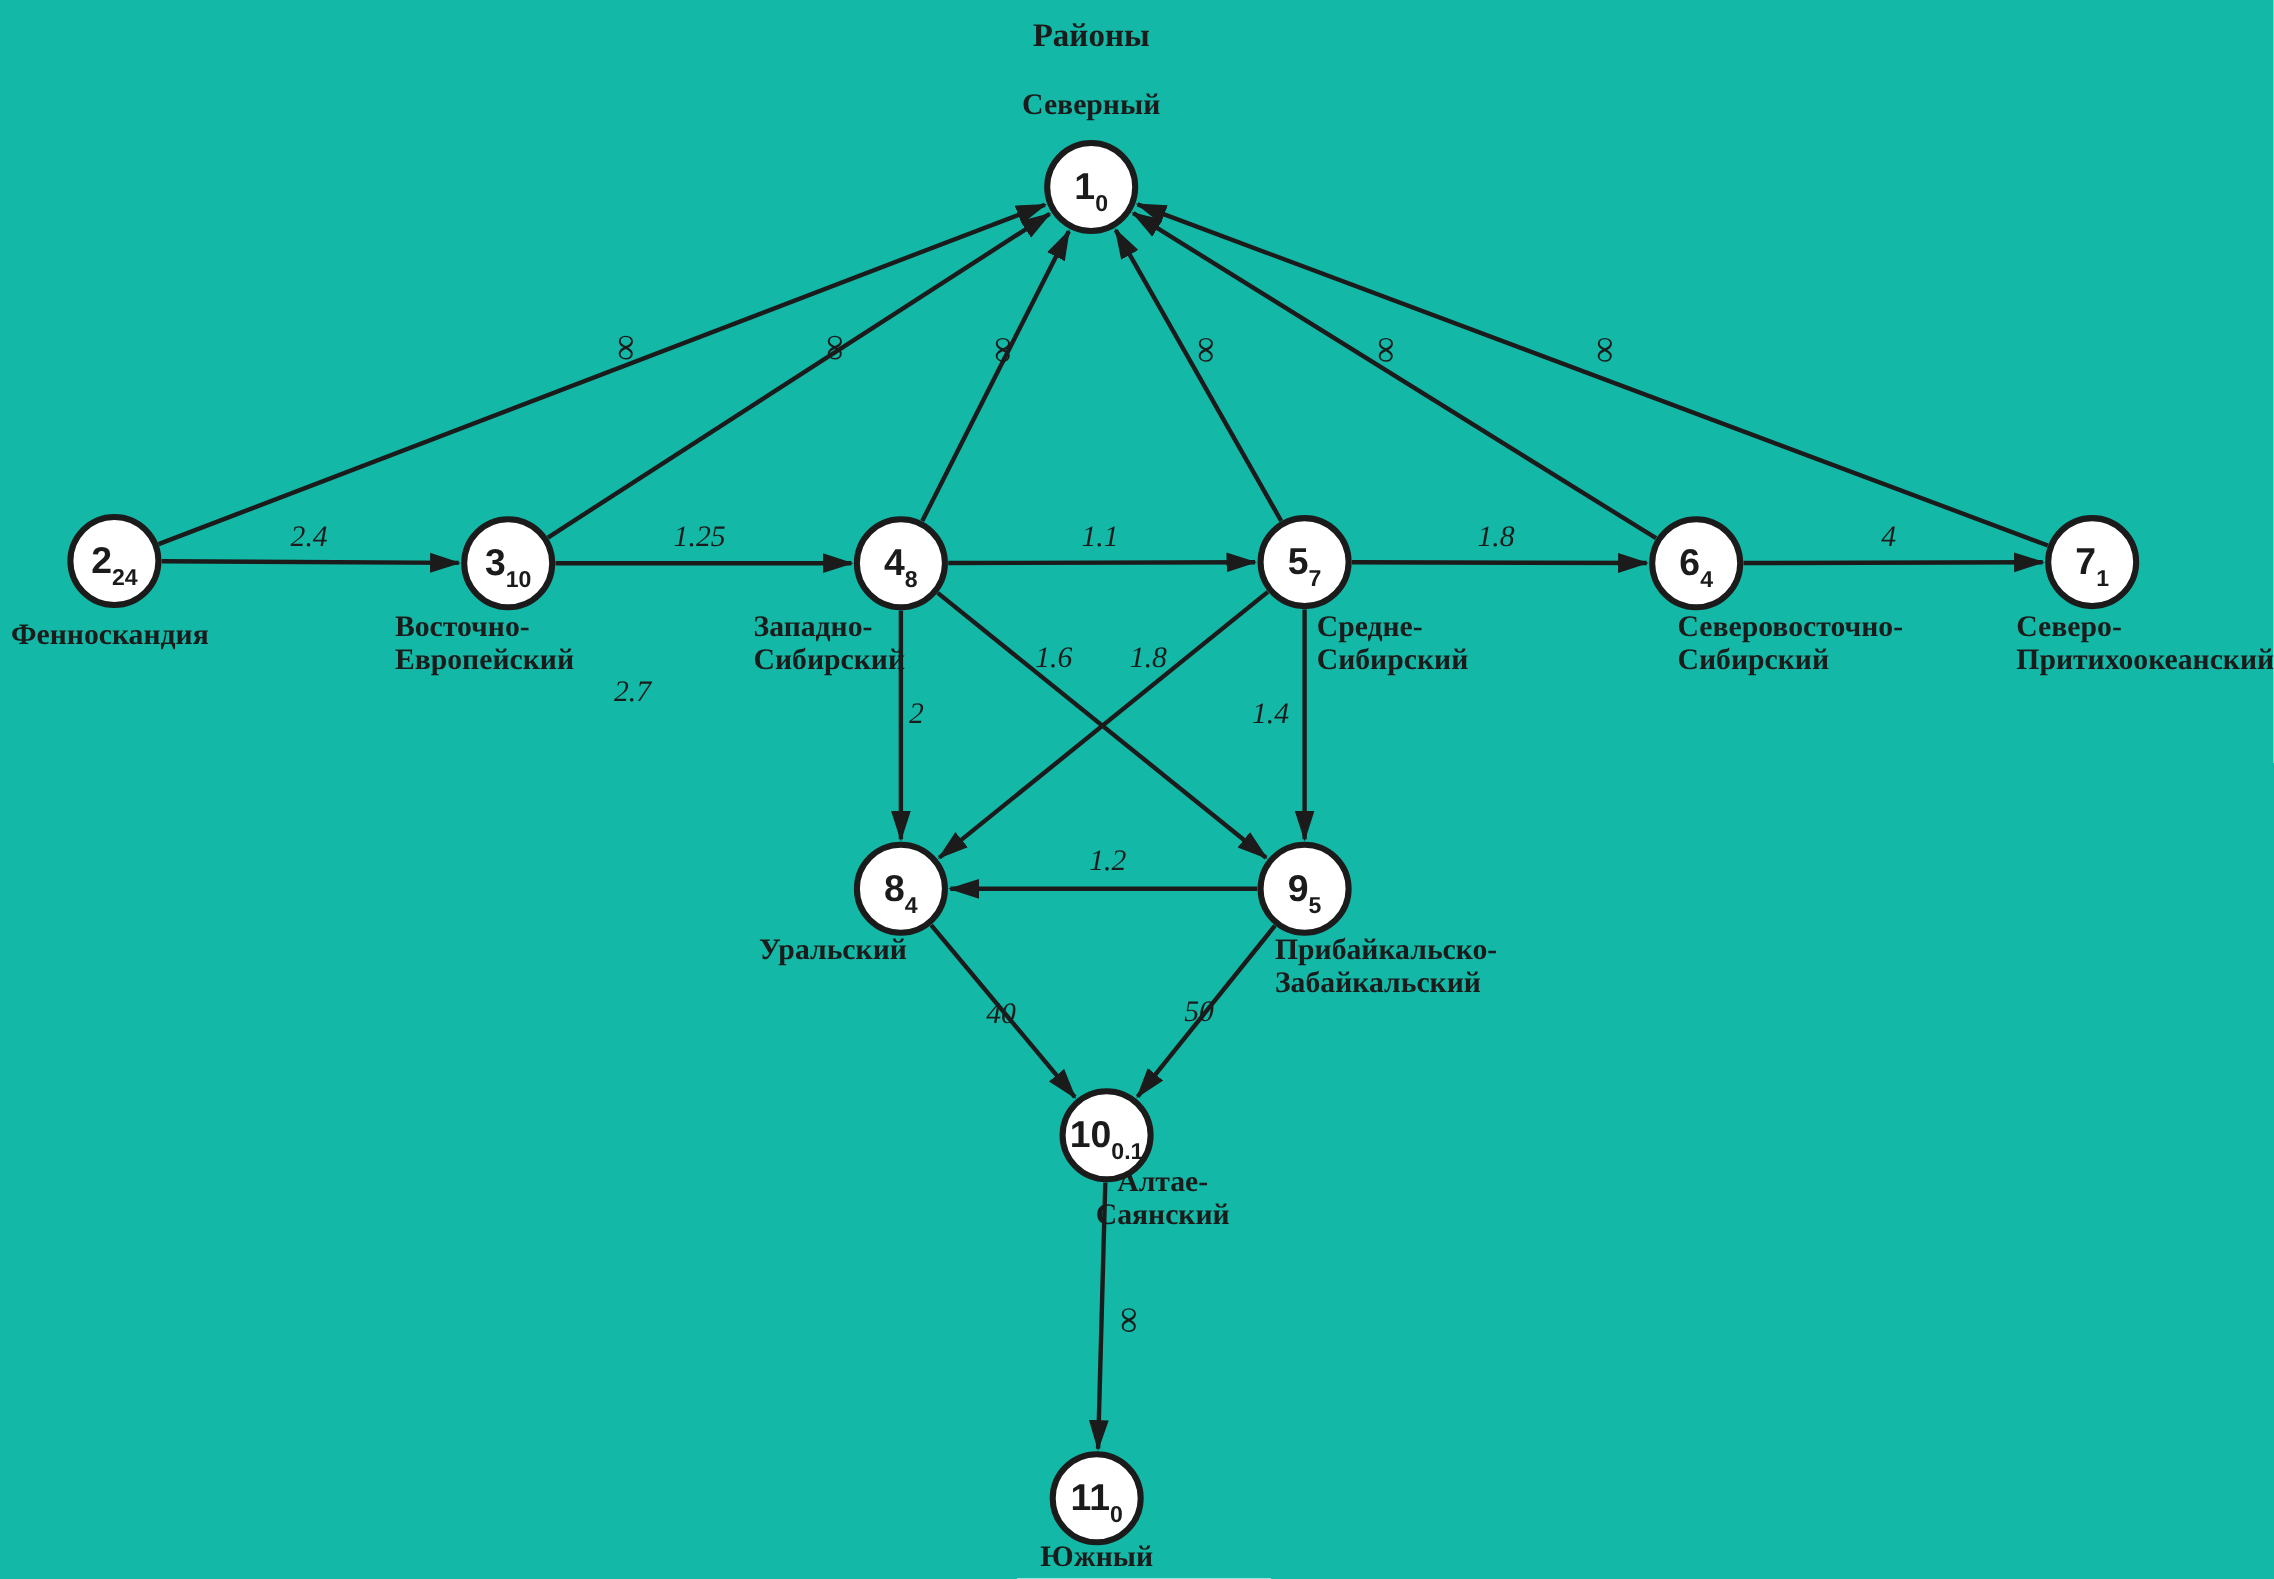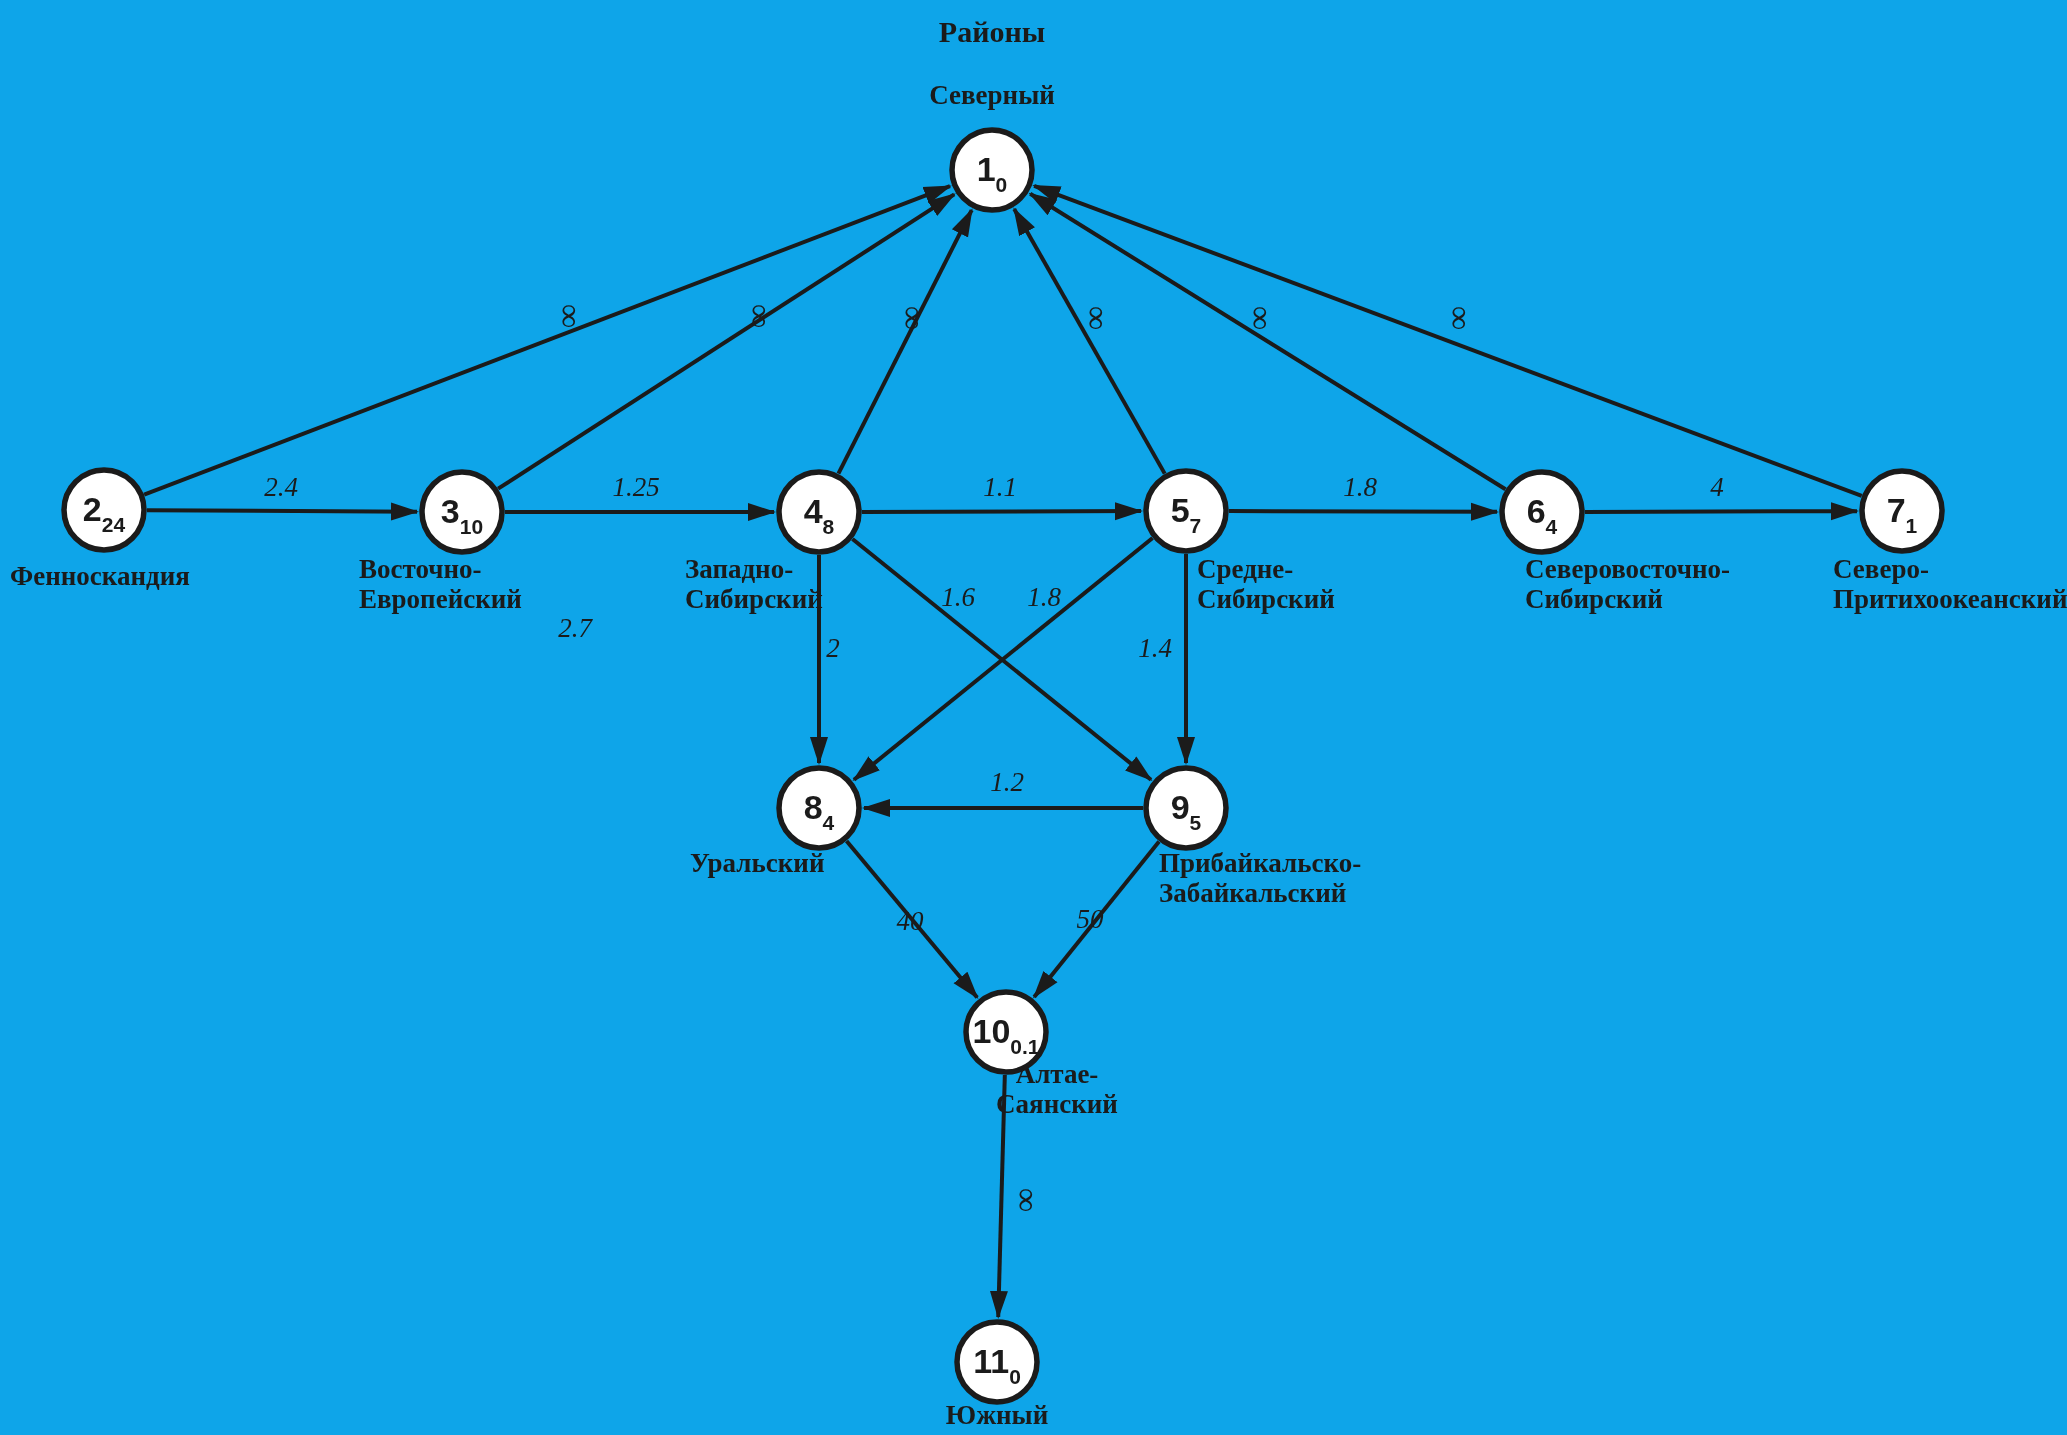--- a/index.html
+++ b/index.html
@@ -4,21 +4,21 @@
 <style>
   html, body {
     margin: 0;
     padding: 0;
     background: #ffffff;
   }
   .stage {
     position: relative;
     width: 2067px;
     height: 1435px;
-    background: #0ea5e9;
+    background: #14b8a6;
     overflow: hidden;
   }
   svg { display: block; }
   text { fill: #1b1b1b; }
   .title {
     font-family: "Liberation Serif", serif;
     font-weight: bold;
     font-size: 30px;
     text-anchor: middle;
   }

